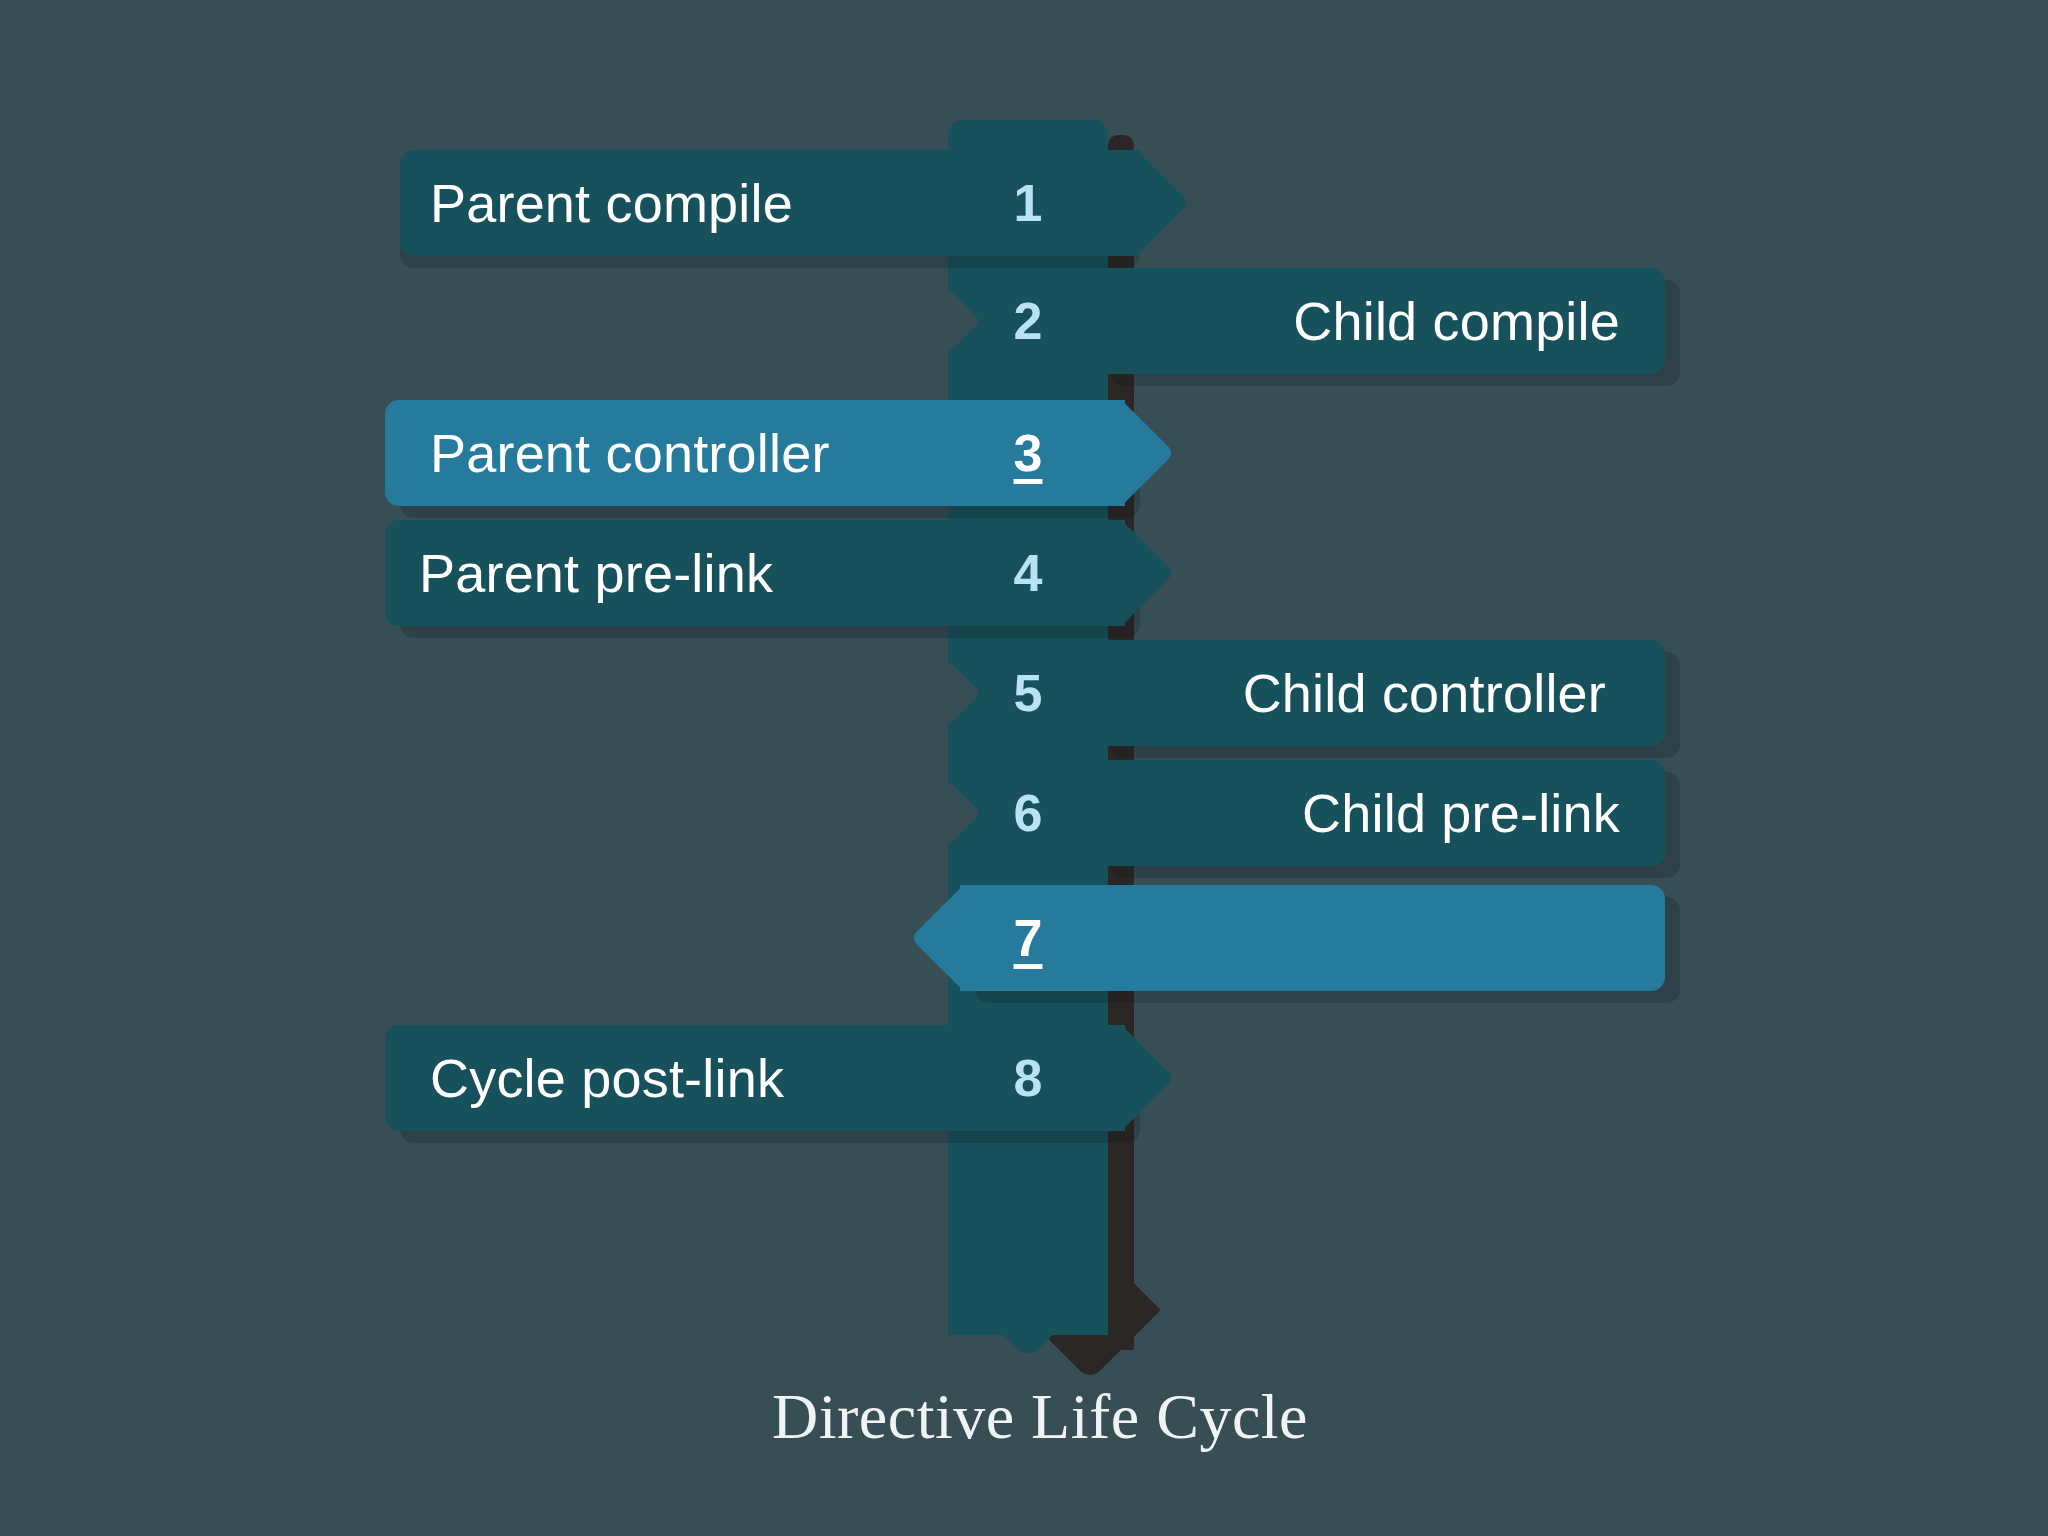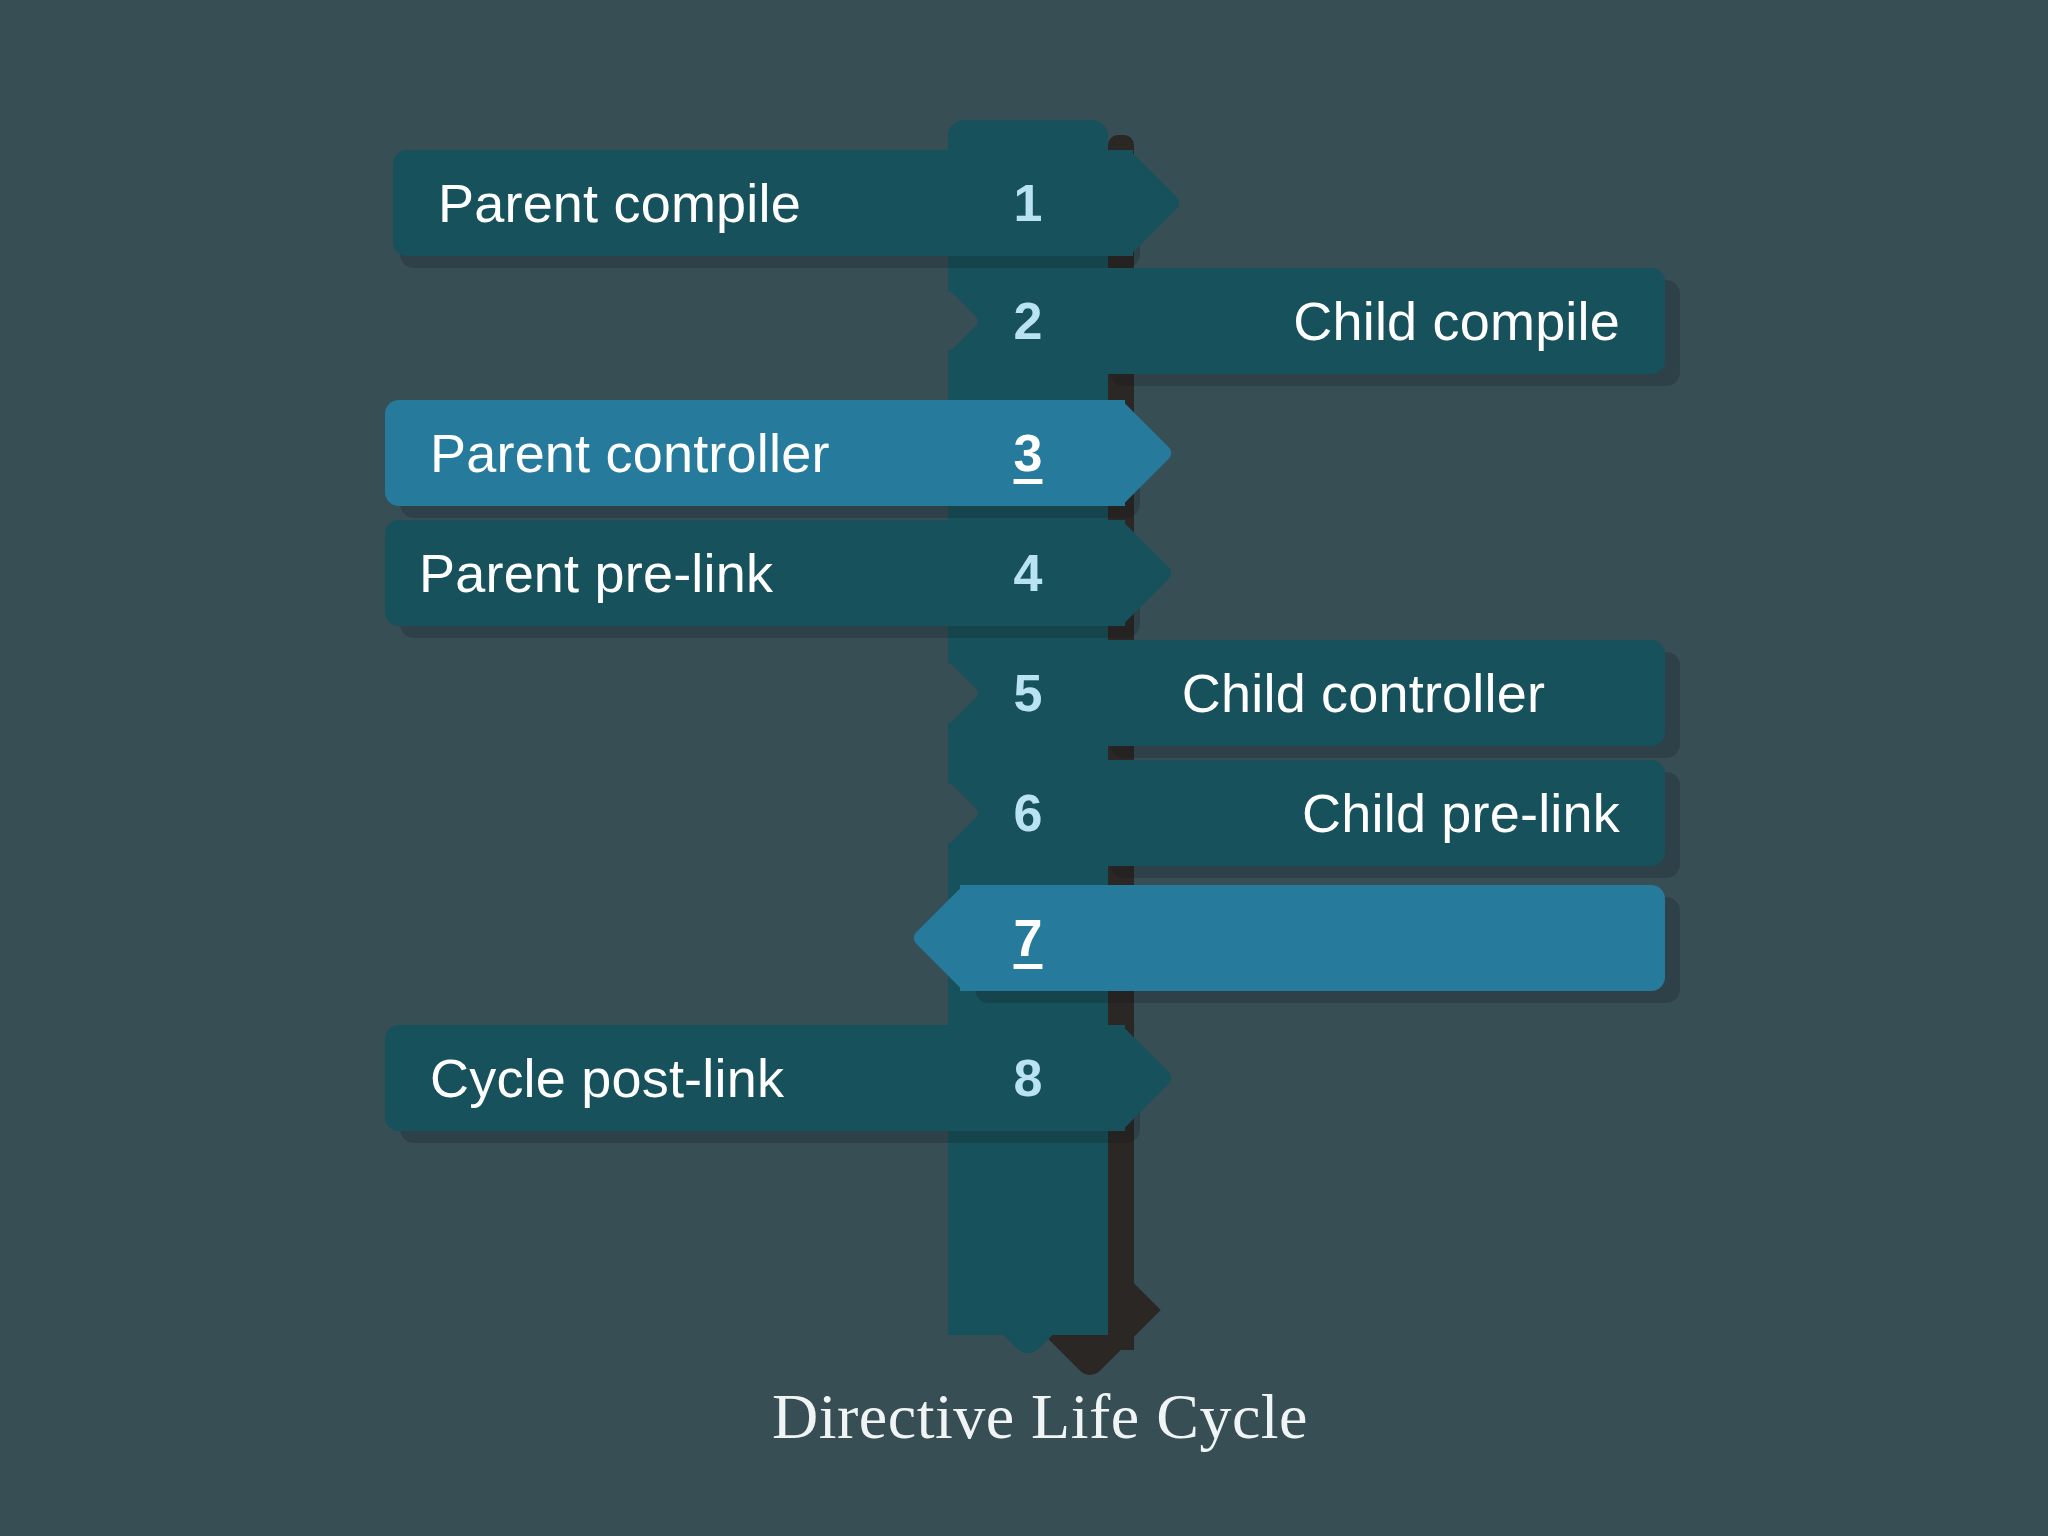--- a/index.html
+++ b/index.html
@@ -154,21 +154,21 @@
 <div id="stage">
 
   <div id="spine-shadow"></div>
   <div id="spine-shadow-tip"></div>
 
   <div id="spine"></div>
   <div id="spine-tip"></div>
 
   <div class="bar-shadow" style="left:400px; top:162px; width:740px;"></div>
   <div class="row" style="left:385px; top:150px;">
-    <div class="bar left" style="left:8px; width:740px; padding-left:45px;align-items:center;">
+    <div class="bar left" style="left:15px; width:740px; padding-left:30px;align-items:center;">
       <span class="label">Parent compile</span>
       <span class="nub right"></span>
     </div>
   </div>
   <div class="num" style="left:948px; top:150px;">1</div>
 
   <div class="spine-notch" style="left:925px; top:298px;"></div>
   <div class="bar-shadow" style="left:1110px; top:280px; width:570px;"></div>
   <div class="row" style="left:1095px; top:268px;">
     <div class="bar right" style="left:0; width:570px; padding-right:45px; justify-content:flex-end;">
@@ -191,21 +191,21 @@
     <div class="bar left" style="left:0; width:740px; padding-left:34px;">
       <span class="label">Parent pre-link</span>
       <span class="nub right"></span>
     </div>
   </div>
   <div class="num" style="left:948px; top:520px;">4</div>
 
   <div class="spine-notch" style="left:925px; top:670px;"></div>
   <div class="bar-shadow" style="left:1110px; top:652px; width:570px;"></div>
   <div class="row" style="left:1095px; top:640px;">
-    <div class="bar right" style="left:0; width:570px; padding-right:33px; justify-content:center;">
+    <div class="bar right" style="left:0; width:570px; padding-right:59px; justify-content:flex-end;">
       <span class="label">Child controller</span>
     </div>
   </div>
   <div class="num" style="left:948px; top:640px;">5</div>
 
   <div class="spine-notch" style="left:925px; top:790px;"></div>
   <div class="bar-shadow" style="left:1110px; top:772px; width:570px;"></div>
   <div class="row" style="left:1095px; top:760px;">
     <div class="bar right" style="left:0; width:570px; padding-right:45px; justify-content:flex-end;">
       <span class="label">Child pre-link</span>

